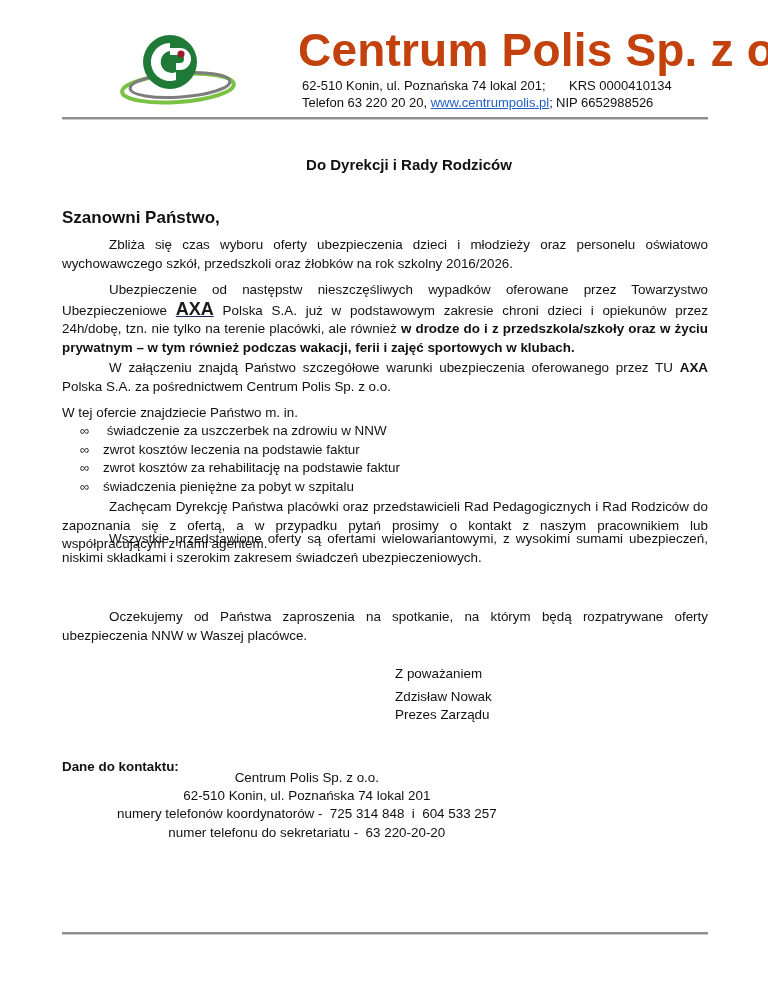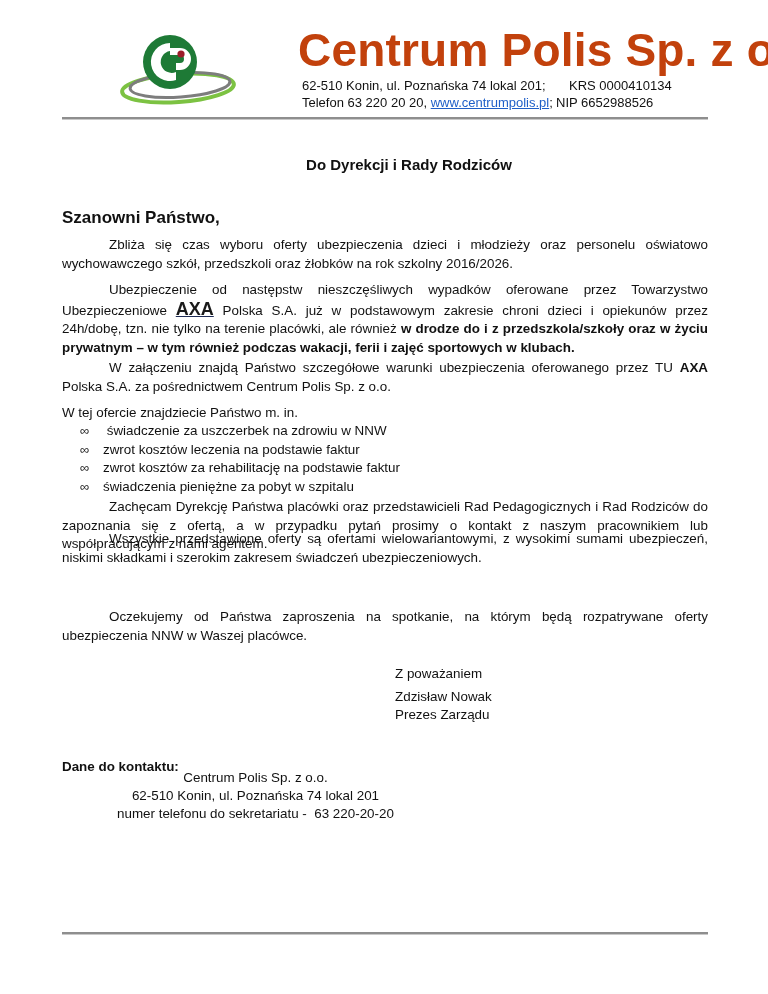--- a/index.html
+++ b/index.html
@@ -125,16 +125,17 @@
 <div class="abs closing">Z poważaniem</div>
 <div class="abs signer">
   <div>Zdzisław Nowak</div>
   <div>Prezes Zarządu</div>
 </div>
 
 <div class="abs contact-title">Dane do kontaktu:</div>
 <div class="abs contact">
   <div>Centrum Polis Sp. z o.o.</div>
   <div>62-510 Konin, ul. Poznańska 74 lokal 201</div>
+  <div style="white-space:pre">numery telefonów koordynatorów -  725 314 848  i  604 533 257</div>
   <div style="white-space:pre">numer telefonu do sekretariatu -  63 220-20-20</div>
 </div>
 
 <div class="abs rule rule-bottom"></div>
 
 </body></html>

